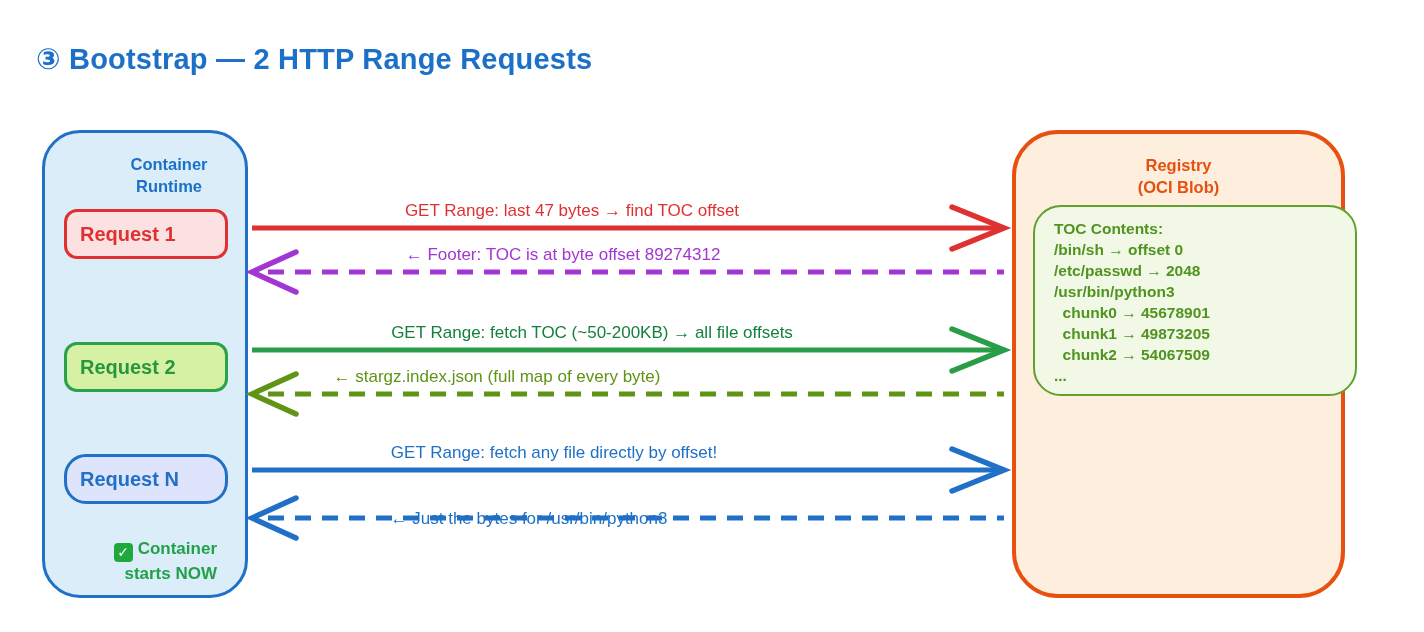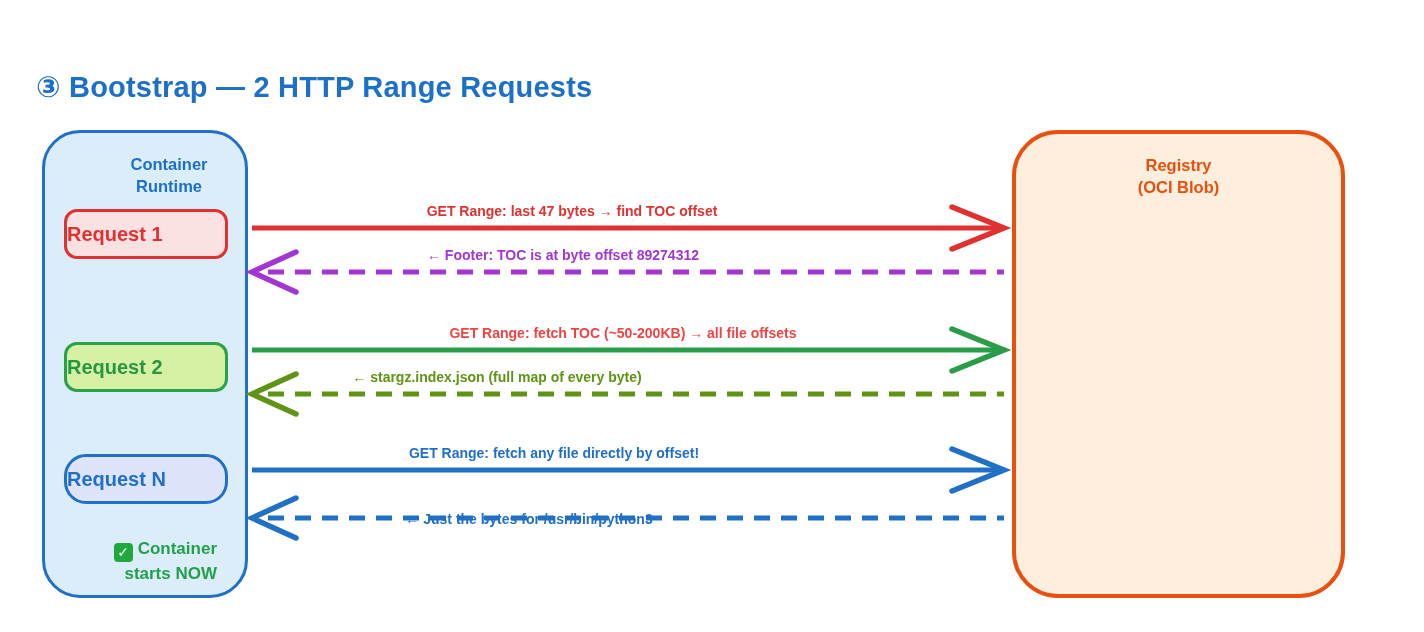--- a/index.html
+++ b/index.html
@@ -20,21 +20,21 @@
     left:1012px; top:130px; width:333px; height:468px;
     border:4px solid; border-radius:46px;
   }
   .panel-title {
     position:absolute; top:20px; left:0; right:0; text-align:center;
     font-size:16.5px; font-weight:bold; line-height:22px;
   }
   .req-box {
     position:absolute; left:19px; width:164px; height:50px;
     border:3px solid; border-radius:13px; box-sizing:border-box;
-    display:flex; align-items:center; padding-left:0;
+    display:flex; align-items:center; padding-left:13px;
     font-size:20px; font-weight:bold;
   }
   #req-0 { top:76px; }
   #req-1 { top:194px; }
   #req-2 { top:321px; }
   .status {
     position:absolute; left:22px; top:404px; width:150px;
     font-size:17px; font-weight:bold; line-height:23px;text-align:right;
   }
   .check-icon {
@@ -47,48 +47,58 @@
     position:absolute; left:17px; top:71px; width:324px; height:191px;
     border:2.5px solid; border-radius:28px; box-sizing:border-box;
     padding:11px 0 0 19px;
   }
   .toc-line {
     font-size:15.5px; line-height:21px; font-weight:600; white-space:pre;
   }
   #arrows-svg { position:absolute; left:0; top:0; pointer-events:none; }
   .arrow-label {
     position:absolute; transform:translateX(-50%);
-    font-size:14px; font-weight:bold; white-space:nowrap; line-height:20px;
+    font-size:17px; font-weight:normal; white-space:nowrap; line-height:20px;
   }
 </style>
 </head>
 <body>
 
 <div class="canvas">
 
-  <div class="title" style="color: rgb(28, 112, 200); margin-top: 28px;">③ Bootstrap — 2 HTTP Range Requests</div>
+  <div class="title" style="color: rgb(28, 112, 200);">③ Bootstrap — 2 HTTP Range Requests</div>
 
   <div class="panel left-panel" style="background: rgb(218, 237, 249); border-color: rgb(31, 112, 198);">
     <div class="panel-title" style="color: rgb(28, 112, 200); padding-left: 48px;">
       <span>Container</span><br>
       <span>Runtime</span>
     </div>
     <div class="req-box" id="req-0" style="background: rgb(252, 225, 227); border-color: rgb(224, 49, 49); color: rgb(224, 49, 49);">Request 1</div>
     <div class="req-box" id="req-1" style="background: rgb(215, 241, 164); border-color: rgb(42, 162, 74); color: rgb(39, 151, 63); margin-top: 15px;">Request 2</div>
     <div class="req-box" id="req-2" style="background: rgb(221, 228, 252); border-color: rgb(31, 112, 198); color: rgb(31, 112, 198); border-radius: 22px;">Request N</div>
     <div class="status" style="color: rgb(34, 160, 74);">
       <span class="check-icon" style="background: rgb(31, 168, 60); color: rgb(255, 255, 255);">✓</span><span>Container starts NOW</span>
     </div>
   </div>
 
   <div class="panel right-panel" style="background: rgb(253, 238, 221); border-color: rgb(232, 80, 15);">
     <div class="panel-title" style="color: rgb(232, 80, 15);">
       <span>Registry</span><br>
       <span>(OCI Blob)</span>
     </div>
+    <div class="toc-box" style="background: rgb(242, 248, 230); border-color: rgb(97, 160, 44); color: rgb(79, 148, 31);">
+        <div class="toc-line">TOC Contents:</div>
+        <div class="toc-line">/bin/sh → offset 0</div>
+        <div class="toc-line">/etc/passwd → 2048</div>
+        <div class="toc-line">/usr/bin/python3</div>
+        <div class="toc-line">  chunk0 → 45678901</div>
+        <div class="toc-line">  chunk1 → 49873205</div>
+        <div class="toc-line">  chunk2 → 54067509</div>
+        <div class="toc-line">...</div>
+      </div>
   </div>
 
   <svg id="arrows-svg" width="1424" height="632">
       <g>
         <line x1="252" x2="1000" y1="228" y2="228" stroke="#e03131" stroke-width="5"></line>
         <polyline points="952,207 1004,228 952,249" fill="none" stroke="#e03131" stroke-width="5.5" stroke-linecap="round"></polyline>
       </g>
       <g>
         <line x1="268" x2="1004" stroke-dasharray="16 11" y1="272" y2="272" stroke="#a335d2" stroke-width="5"></line>
         <polyline points="296,252 252,272 296,292" fill="none" stroke="#a335d2" stroke-width="5.5" stroke-linecap="round"></polyline>
@@ -106,19 +116,19 @@
         <polyline points="952,449 1004,470 952,491" fill="none" stroke="#1f70c6" stroke-width="5.5" stroke-linecap="round"></polyline>
       </g>
       <g>
         <line x1="268" x2="1004" stroke-dasharray="16 11" y1="518" y2="518" stroke="#1f70c6" stroke-width="5"></line>
         <polyline points="296,498 252,518 296,538" fill="none" stroke="#1f70c6" stroke-width="5.5" stroke-linecap="round"></polyline>
       </g>
     </svg>
   <div id="arrow-labels">
       <div class="arrow-label" style="left: 572px; top: 201px; color: rgb(224, 49, 49);">GET Range: last 47 bytes → find TOC offset</div>
       <div class="arrow-label" style="left: 563px; top: 245px; color: rgb(163, 53, 210);">← Footer: TOC is at byte offset 89274312</div>
-      <div class="arrow-label" style="left: 592px; top: 323px; color: #ef4444; margin-left: 31px;">GET Range: fetch TOC (~50-200KB) → all file offsets</div>
+      <div class="arrow-label" style="left: 592px; top: 323px; color: #15803d;">GET Range: fetch TOC (~50-200KB) → all file offsets</div>
       <div class="arrow-label" style="left: 497px; top: 367px; color: rgb(95, 148, 20);">← stargz.index.json (full map of every byte)</div>
       <div class="arrow-label" style="left: 554px; top: 443px; color: rgb(31, 112, 198); text-align: center;">GET Range: fetch any file directly by offset!</div>
       <div class="arrow-label" style="left: 529px; top: 509px; color: rgb(31, 112, 198);">← Just the bytes for /usr/bin/python3</div>
     </div>
 
 </div>
 
 </body></html>

